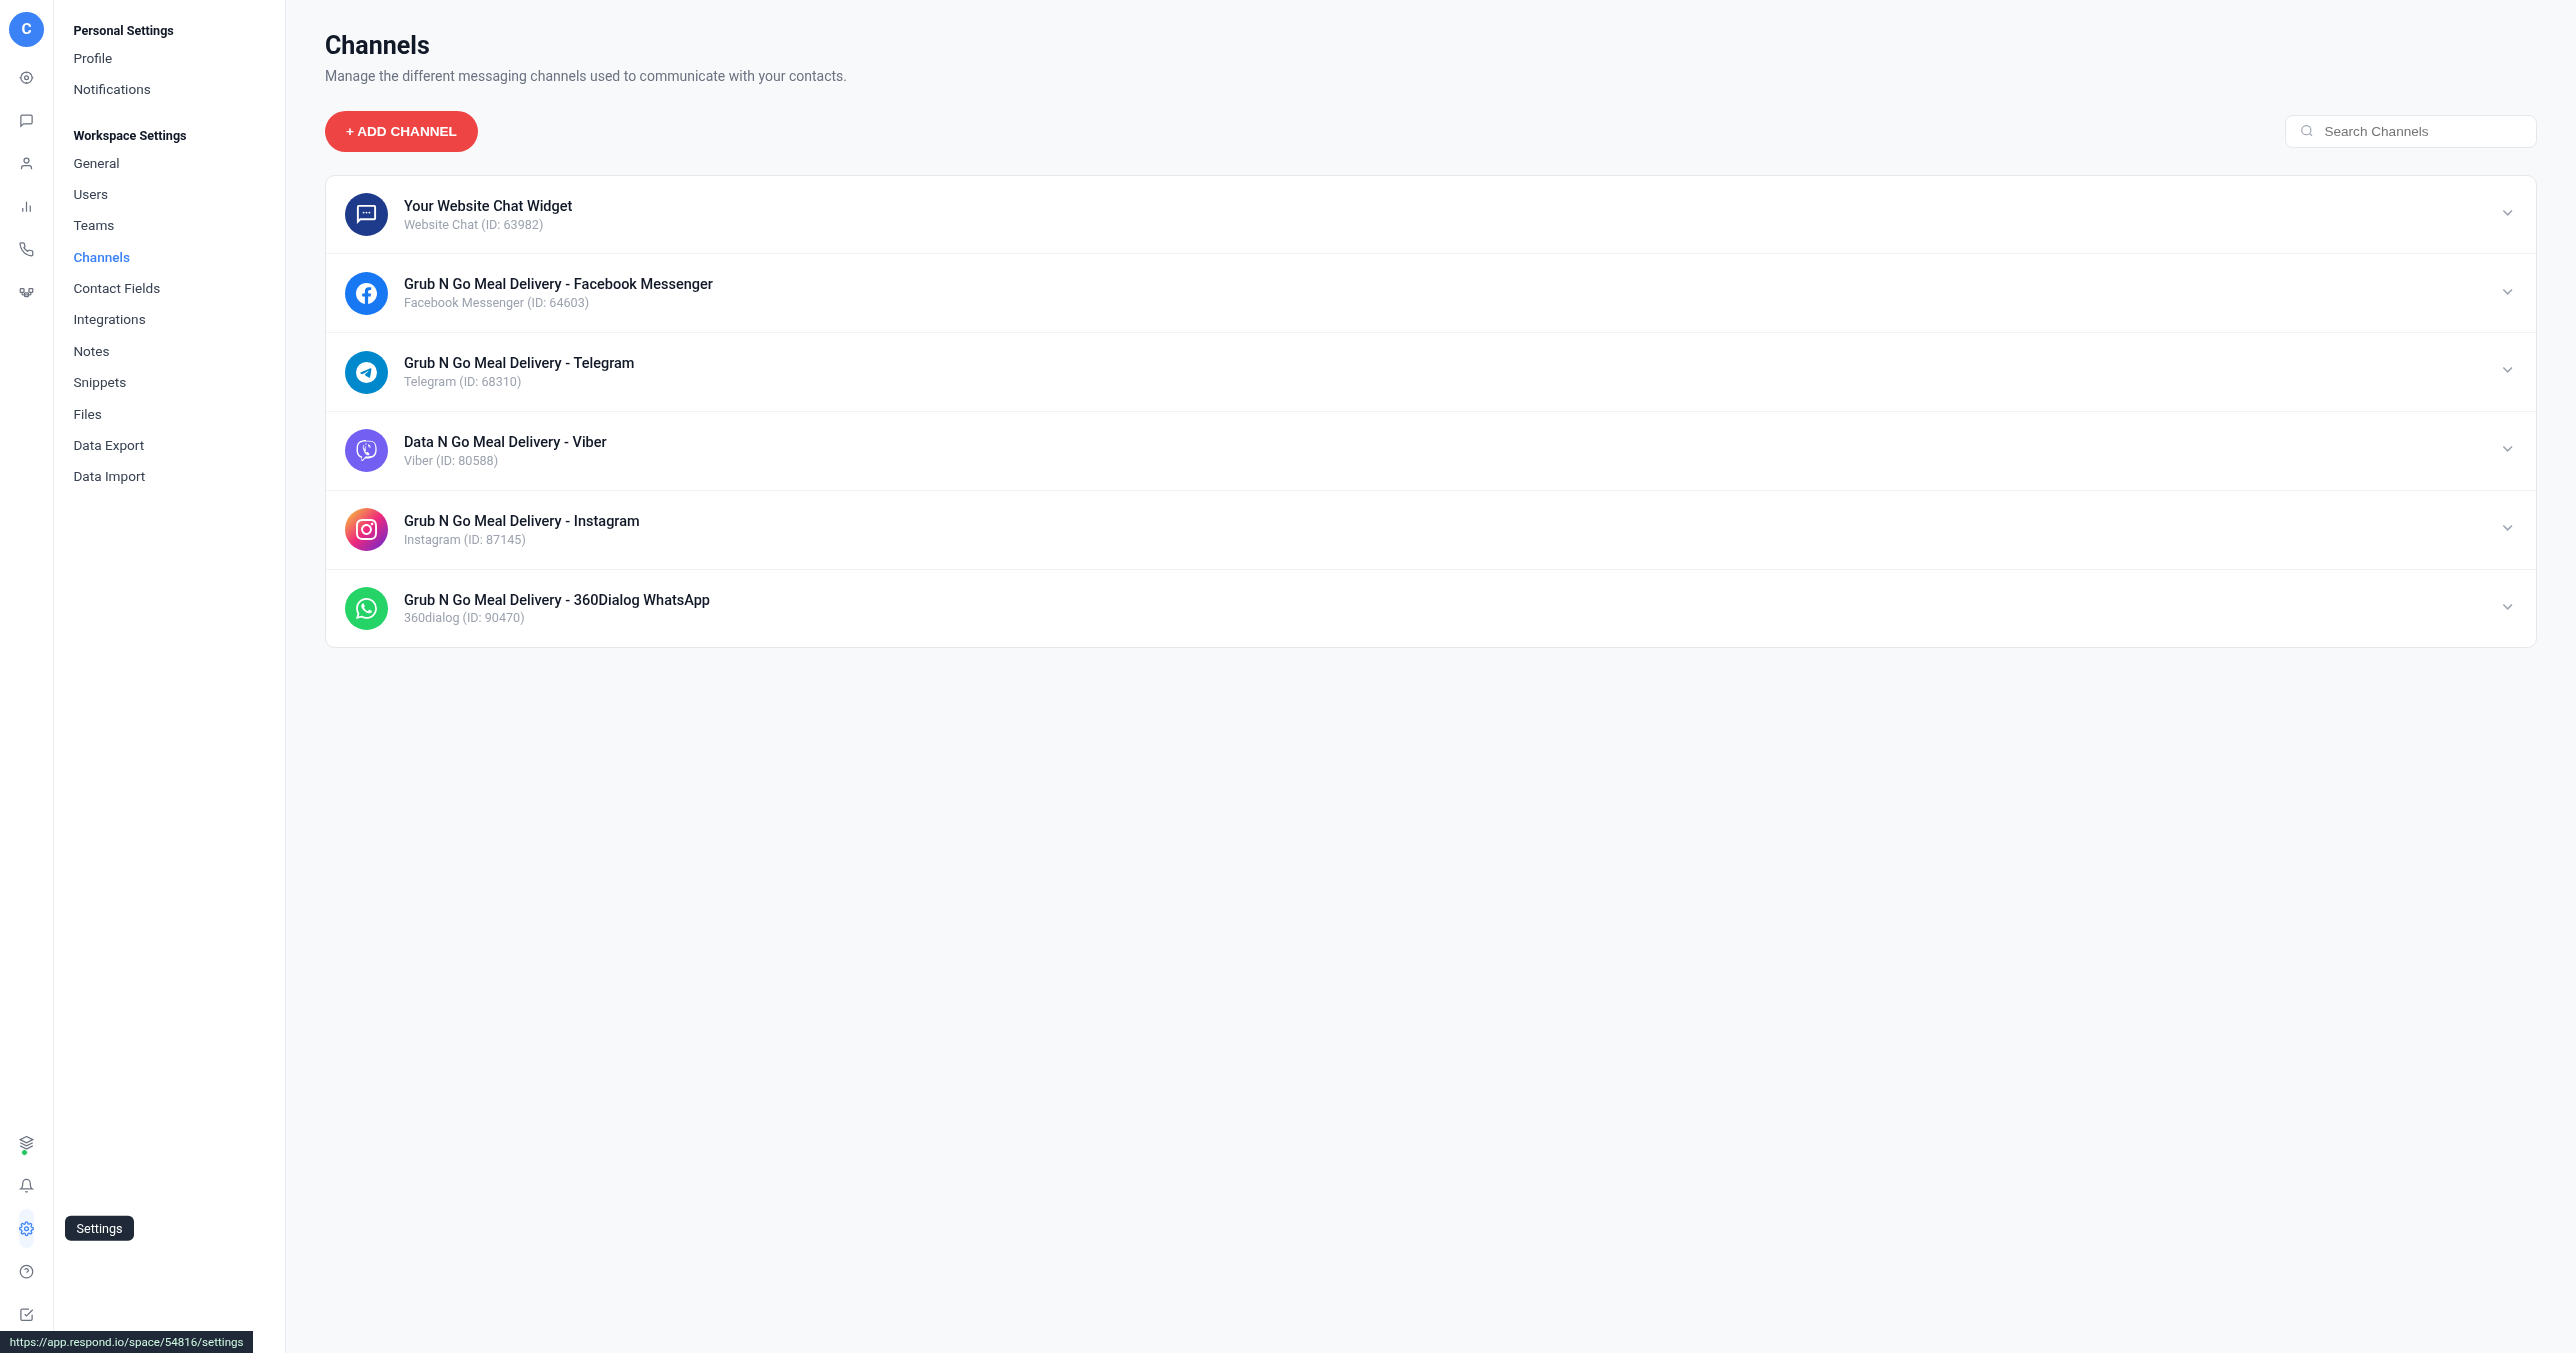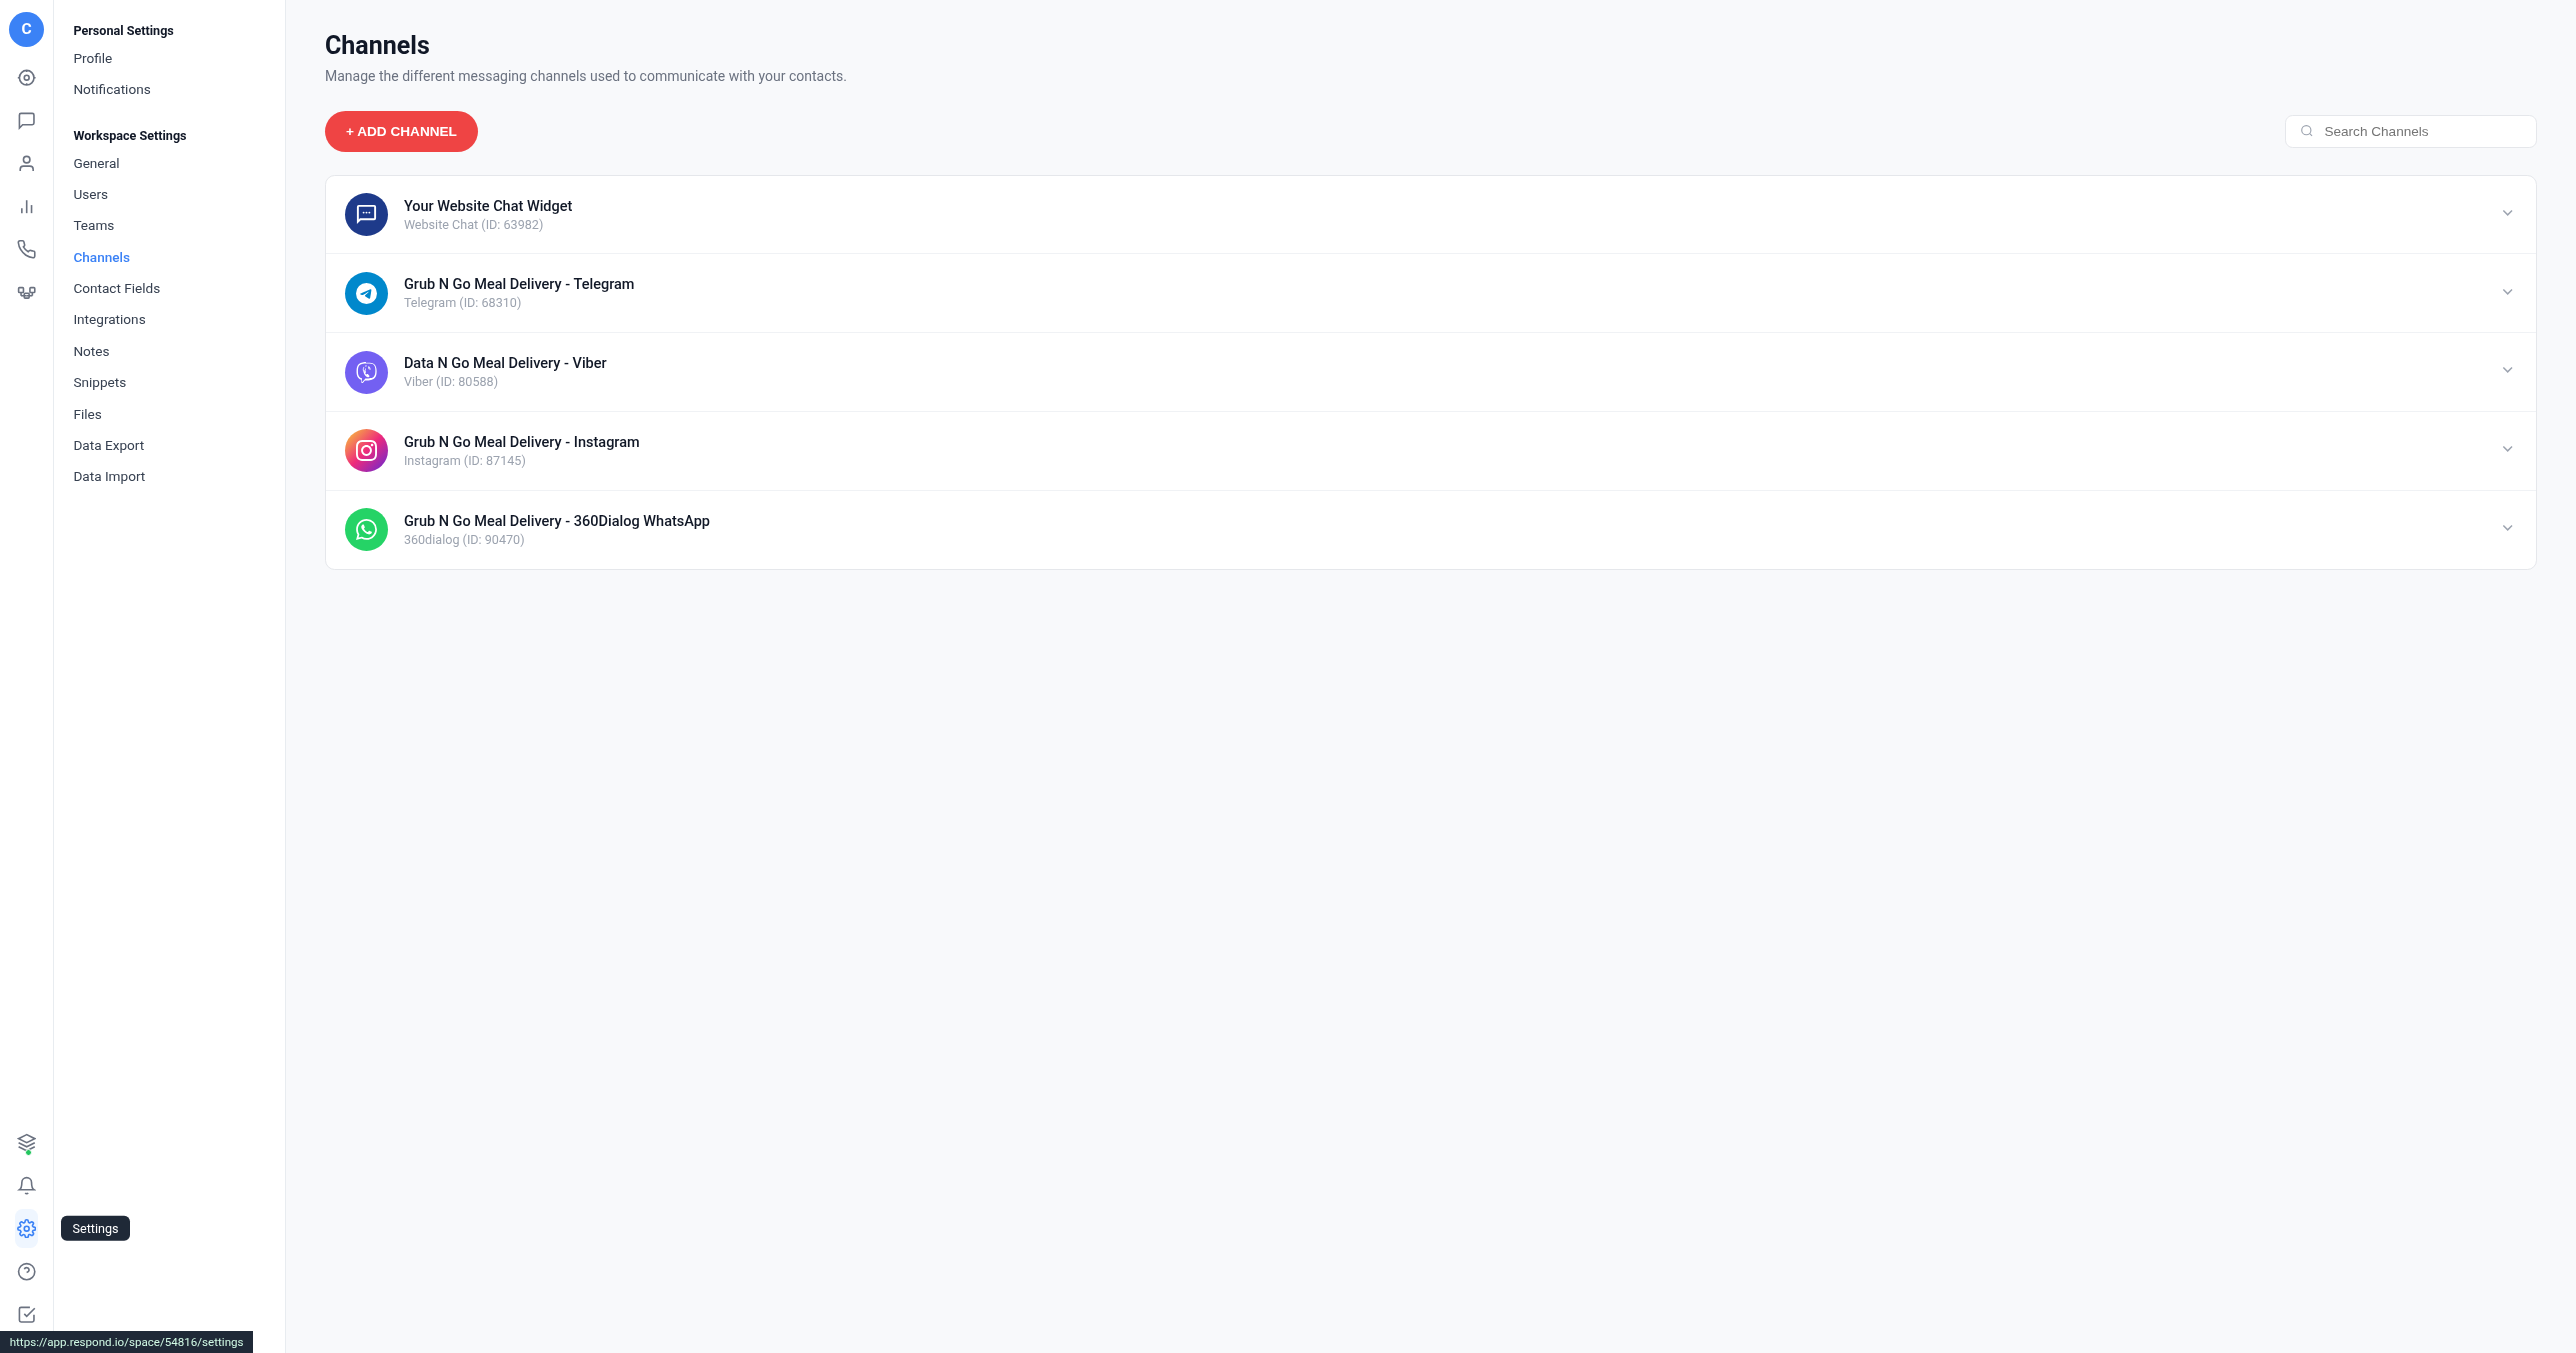--- a/index.html
+++ b/index.html
@@ -19,21 +19,21 @@
     }
     .icon-nav-avatar {
       width: 35px; height: 35px;
       background: #3b82f6;
       border-radius: 50%;
       display: flex; align-items: center; justify-content: center;
       color: #fff; font-weight: 700; font-size: 15.5px;
       margin-bottom: 7.7px;
     }
     .icon-nav-item {
-      width: 23px; height: 39px;
+      width: 15px; height: 39px;
       display: flex; align-items: center; justify-content: center;
       border-radius: 7.7px;
       cursor: pointer;
       color: #6b7280;
       position: relative;
     }
     .icon-nav-item.active { color: #3b82f6; background: #eff6ff; }
     .icon-nav-item svg { width: 19.4px; height: 19.4px; }
 
     .icon-nav-spacer { flex: 1; }
@@ -335,20 +335,36 @@
       <div class="channel-name">Your Website Chat Widget</div>
       <div class="channel-sub">Website Chat (ID: 63982)</div>
     </div>
     <span class="chevron-icon">
       <svg width="17.4" height="17.4" viewBox="0 0 24 24" fill="none" stroke="currentColor" stroke-width="2">
             <polyline points="6 9 12 15 18 9"></polyline>
           </svg>
     </span>
   </div>
       <div class="channel-item">
+    <div class="channel-icon icon-facebook" style="background:#1877f2;">
+      <svg width="21" height="21" viewBox="0 0 24 24" fill="white">
+            <path d="M24 12.073c0-6.627-5.373-12-12-12s-12 5.373-12 12c0 5.99 4.388 10.954 10.125 11.854v-8.385H7.078v-3.47h3.047V9.43c0-3.007 1.792-4.669 4.533-4.669 1.312 0 2.686.235 2.686.235v2.953H15.83c-1.491 0-1.956.925-1.956 1.874v2.25h3.328l-.532 3.47h-2.796v8.385C19.612 23.027 24 18.062 24 12.073z"></path>
+          </svg>
+    </div>
+    <div class="channel-info">
+      <div class="channel-name">Grub N Go Meal Delivery - Facebook Messenger</div>
+      <div class="channel-sub">Facebook Messenger (ID: 64603)</div>
+    </div>
+    <span class="chevron-icon">
+      <svg width="17.4" height="17.4" viewBox="0 0 24 24" fill="none" stroke="currentColor" stroke-width="2">
+            <polyline points="6 9 12 15 18 9"></polyline>
+          </svg>
+    </span>
+  </div>
+      <div class="channel-item">
     <div class="channel-icon icon-telegram" style="background:#0088cc;">
       <svg width="21" height="21" viewBox="0 0 24 24" fill="white">
             <path d="M11.944 0A12 12 0 0 0 0 12a12 12 0 0 0 12 12 12 12 0 0 0 12-12A12 12 0 0 0 12 0a12 12 0 0 0-.056 0zm4.962 7.224c.1-.002.321.023.465.14a.506.506 0 0 1 .171.325c.016.093.036.306.02.472-.18 1.898-.962 6.502-1.36 8.627-.168.9-.499 1.201-.82 1.23-.696.065-1.225-.46-1.9-.902-1.056-.693-1.653-1.124-2.678-1.8-1.185-.78-.417-1.21.258-1.91.177-.184 3.247-2.977 3.307-3.23.007-.032.014-.15-.056-.212s-.174-.041-.249-.024c-.106.024-1.793 1.14-5.061 3.345-.48.33-.913.49-1.302.48-.428-.008-1.252-.241-1.865-.44-.752-.245-1.349-.374-1.297-.789.027-.216.325-.437.893-.663 3.498-1.524 5.83-2.529 6.998-3.014 3.332-1.386 4.025-1.627 4.476-1.635z"></path>
           </svg>
     </div>
     <div class="channel-info">
       <div class="channel-name">Grub N Go Meal Delivery - Telegram</div>
       <div class="channel-sub">Telegram (ID: 68310)</div>
     </div>
     <span class="chevron-icon">

